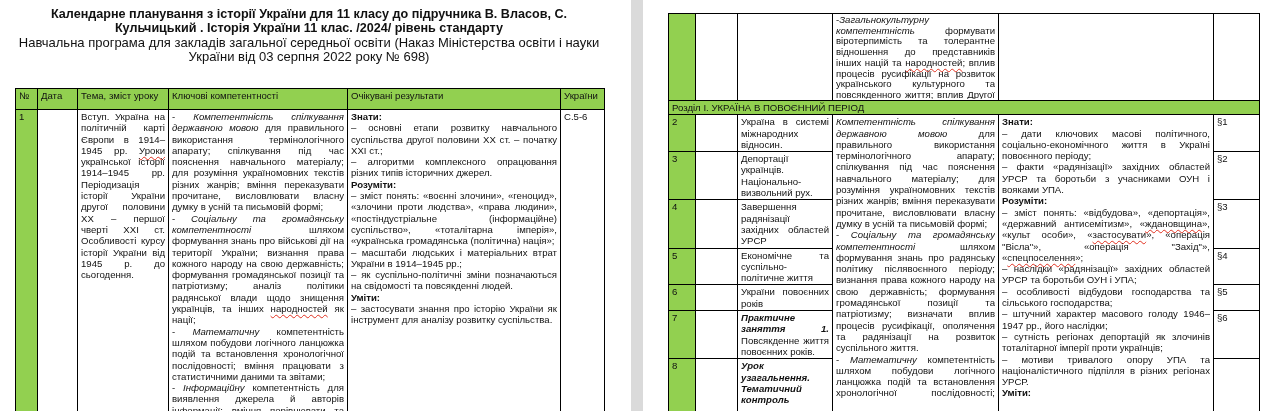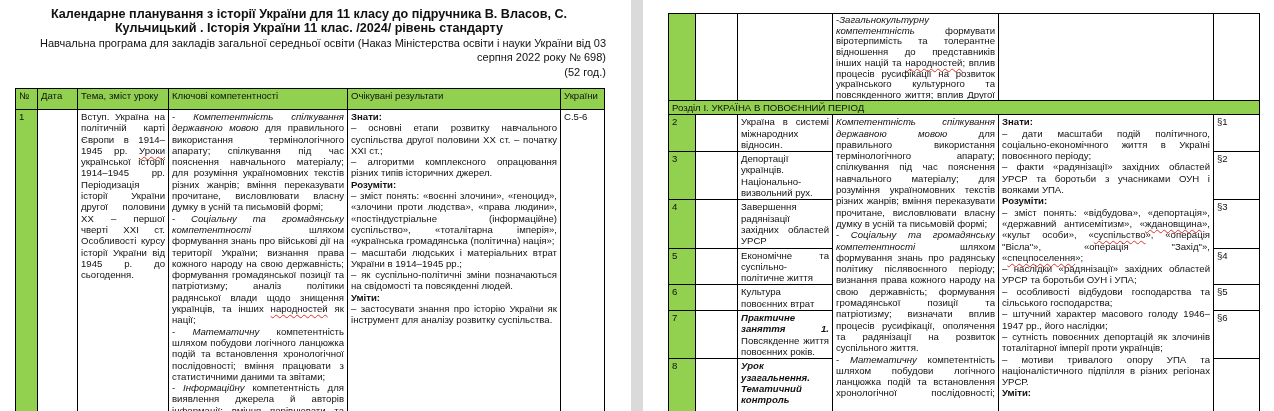--- a/index.html
+++ b/index.html
@@ -7,21 +7,21 @@
     position:relative;width:1274px;height:411px;overflow:hidden;
     background:#1d4ed8;font-family:Liberation Sans, sans-serif;color:#111;
   }
   .page{position:absolute;top:0;height:411px;background:#fff;}
   #page-left{left:0;width:631px;}
   #page-right{left:643px;width:631px;}
   .gutter{position:absolute;top:0;left:631px;width:12px;height:411px;background:#dadada;}
 
   .title-block{position:absolute;left:12px;top:7px;width:594px;text-align:center;}
   .title-bold{font-weight:bold;font-size:12.6px;line-height:14.4px;}
-  .title-reg{font-size:11px;line-height:14.4px;text-align:right;}
+  .title-reg{font-size:13px;line-height:14.4px;}
 
   table.doc{border-collapse:collapse;table-layout:fixed;position:absolute;}
   table.doc td,table.doc th{
     border:1px solid #000;vertical-align:top;padding:1px 3px;
     font-size:9.6px;line-height:11.3px;text-align:justify;font-weight:normal;
     overflow:hidden;word-wrap:break-word;
   }
   #table-left{left:15px;top:88px;width:589px;}
   #table-right{left:25px;top:13px;width:591px;}
 
@@ -48,21 +48,20 @@
 <div id="root">
 
   <div class="page" id="page-left">
     <div class="title-block">
       <div class="title-bold">
           <div class="para">Календарне планування з історії України для 11 класу до підручника В. Власов, С. Кульчицький . Історія України 11 клас. /2024/ рівень стандарту</div>
         </div>
       <div class="title-reg">
           <div class="para">Навчальна програма для закладів загальної середньої освіти (Наказ Міністерства освіти і науки України від 03 серпня 2022 року № 698)</div>
         </div>
-      <div class="title-reg">(52 год.)</div>
     </div>
 
     <table class="doc" id="table-left">
       <colgroup>
         <col style="width:22px">
           <col style="width:40px">
           <col style="width:91px">
         <col style="width:179px">
           <col style="width:213px">
           <col style="width:44px">
@@ -147,28 +146,28 @@
               <div class="clip" style="height:284px">
                 <div class="para"><i>Компетентність спілкування державною мовою</i> для правильного використання термінологічного апарату; спілкування під час пояснення навчального матеріалу; для розуміння україномовних текстів різних жанрів; вміння переказувати прочитане, висловлювати власну думку в усній та письмовій формі;</div>
                 <div class="para">- <i>Соціальну та громадянську компетентності</i> шляхом формування знань про радянську політику післявоєнного періоду; визнання права кожного народу на свою державність; формування громадянської позиції та патріотизму; визначати вплив процесів русифікації, ополячення та радянізації на розвиток суспільного життя.</div>
                 <div class="para">- <i>Математичну</i> компетентність шляхом побудови логічного ланцюжка подій та встановлення хронологічної послідовності; вміння працювати з статистичними даними та звітами;</div>
                 <div class="para">- <i>Інформаційну</i> компетентність для виявлення джерела й авторів інформації; вміння порівнювати та аналізувати достовірність джерел;</div>
               </div>
             </td>
         <td rowspan="7">
               <div class="clip" style="height:284px">
                 <div class="para"><b>Знати:</b></div>
-                <div class="para">– дати масштаби подій політичного, соціально-економічного життя в Україні повоєнного періоду;</div>
+                <div class="para">– дати ключових масові політичного, соціально-економічного життя в Україні повоєнного періоду;</div>
                 <div class="para">– факти «радянізації» західних областей УРСР та боротьби з учасниками ОУН і вояками УПА.</div>
                 <div class="para"><b>Розуміти:</b></div>
-                <div class="para">– зміст понять: «відбудова», «депортація», «державний антисемітизм», «<span class="sp">ждановщина</span>», «культ особи», «<span class="sp">суспільство</span>», «операція "Вісла"», «операція "Захід"», «<span class="sp">спецпоселення</span>»;</div>
+                <div class="para">– зміст понять: «відбудова», «депортація», «державний антисемітизм», «<span class="sp">ждановщина</span>», «культ особи», «<span class="sp">застосувати</span>», «операція "Вісла"», «операція "Захід"», «<span class="sp">спецпоселення</span>»;</div>
                 <div class="para">– наслідки «радянізації» західних областей УРСР та боротьби ОУН і УПА;</div>
                 <div class="para">– особливості відбудови господарства та сільського господарства;</div>
                 <div class="para">– штучний характер масового голоду 1946– 1947 рр., його наслідки;</div>
-                <div class="para">– сутність повоєнних депортацій як злочинів тоталітарної імперії проти українців;</div>
+                <div class="para">– сутність регіонах депортацій як злочинів тоталітарної імперії проти українців;</div>
                 <div class="para">– мотиви тривалого опору УПА та націоналістичного підпілля в різних регіонах УРСР.</div>
                 <div class="para"><b>Уміти:</b></div>
                 <div class="para">– встановлювати послідовність і синхронність подій про: формування територіальних меж УРСР; масові депортації та обміни населенням; «радянізацію» та репресії; український визвольний рух у 1944–1950-х рр.; процеси відбудови господарства і культурне життя республіки; ідеологічні кампанії;</div>
               </div>
             </td>
         <td class="notecell">§1</td>
       </tr>
       <tr style="height:41px">
         <td class="numcell">3</td>
         <td></td>
@@ -190,21 +189,21 @@
         <td></td>
         <td>
               <div class="para">Економічне та суспільно-політичне життя</div>
             </td>
         <td class="notecell">§4</td>
       </tr>
       <tr style="height:22px">
         <td class="numcell">6</td>
         <td></td>
         <td>
-              <div class="para">Культура повоєнних втрат</div>
+              <div class="para">України повоєнних років</div>
             </td>
         <td class="notecell">§5</td>
       </tr>
       <tr style="height:37px">
         <td class="numcell">7</td>
         <td></td>
         <td>
               <div class="para"><b><i>Практичне заняття 1.</i></b> Повсякденне життя повоєнних років.</div>
             </td>
         <td class="notecell">§6</td>

